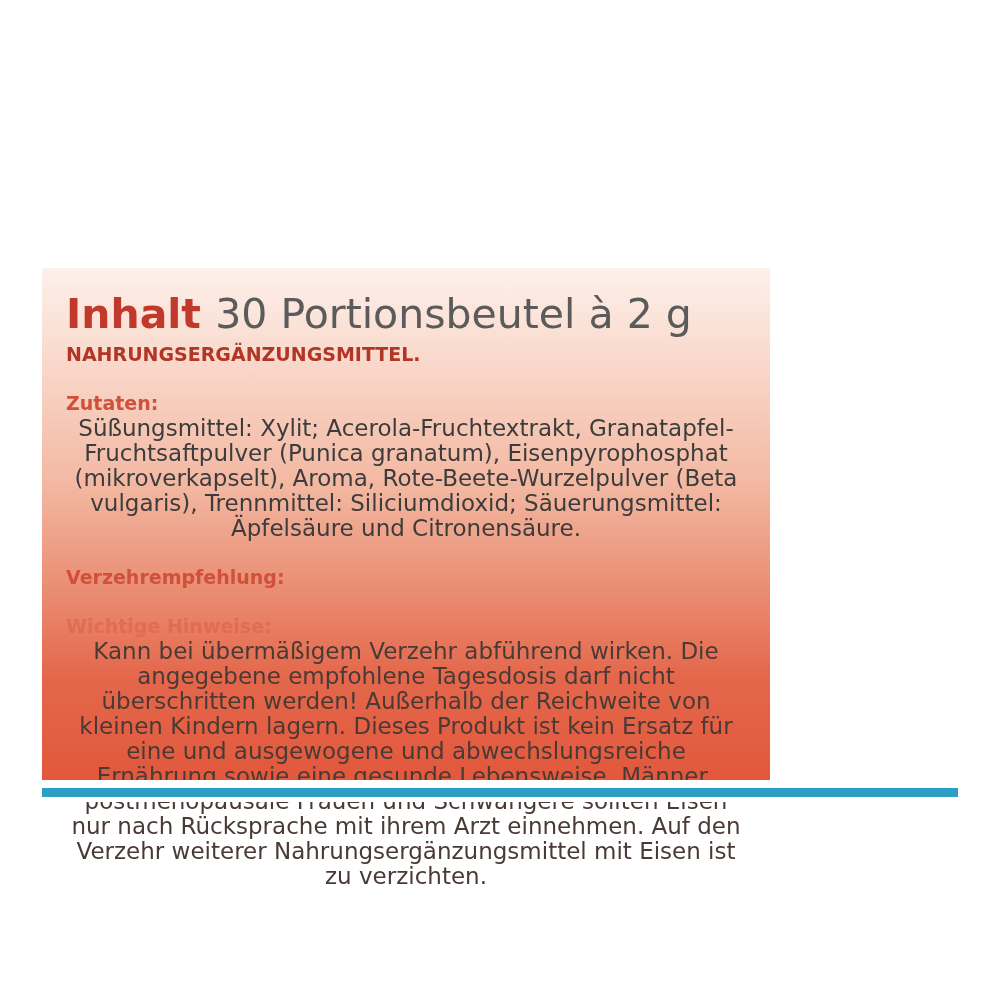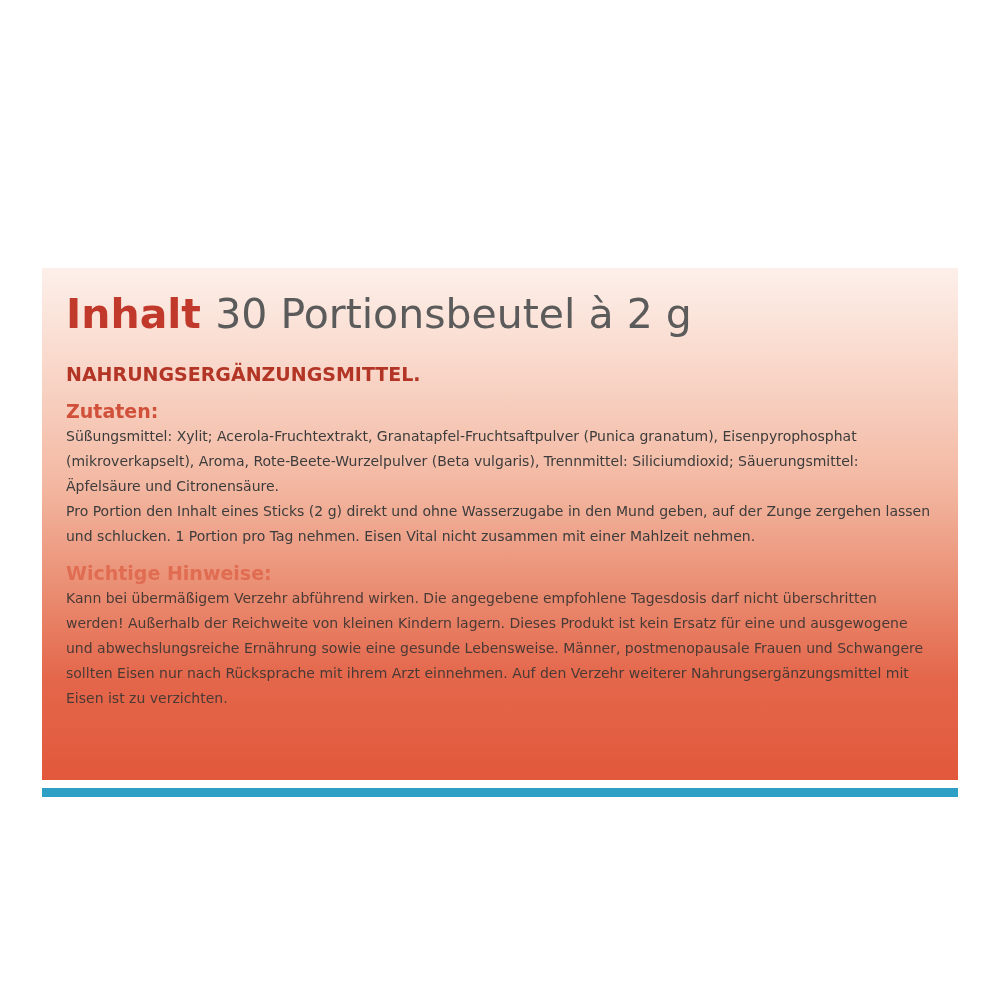--- a/index.html
+++ b/index.html
@@ -17,21 +17,21 @@
     position: relative;
     width: 1000px;
     height: 1000px;
     background: #ffffff;
   }
   
   #panel {
     position: absolute;
     left: 42px;
     top: 268px;
-    width: 916px;
+    width: 728px;
     height: 512px;
     background: linear-gradient(to bottom, #fdf0ea 0%, #f9d9cc 18%, #f3b8a2 42%, #ea8f74 62%, #e4674b 80%, #e2583c 100%);
     box-sizing: border-box;
     padding: 22px 24px 0 24px;
   }
   #panel-stripes {
     position: absolute;
     left: 42px;
     top: 780px;
     width: 916px;
@@ -71,36 +71,37 @@
   }
   .headline .value {
     color: #5b5b5b;
     font-weight: normal;
   }
   .subline {
     color: #b33526;
     font-size: 19px;
     line-height: 25px;
     font-weight: bold;
-    margin-top: 24px;
+    margin-top: 4px;
   }
   .subline .line2 {
     display: block;
   }
   .section-title {
     color: #d0503a;
     font-size: 19px;
     line-height: 26px;
     font-weight: bold;
-    margin-top: 11px;
+    margin-top: 23px;
   }
   .body-text {
     color: #3c3c3c;
-    font-size: 14px;
+    font-size: 23px;
     line-height: 25px;
+    text-align: center;
   }
   #warn-title {
     color: #e06c52;
   }
   #warn-body {
     color: #4a3a36;
   }
   .tight {
     margin: 0;
   }
@@ -118,21 +119,21 @@
     </div>
 
 
     <div class="subline">
       <span>NAHRUNGSERGÄNZUNGSMITTEL.</span>
     </div>
 
     <div class="section-title">Zutaten:</div>
     <div class="body-text">Süßungsmittel: Xylit; Acerola-Fruchtextrakt, Granatapfel-Fruchtsaftpulver (Punica granatum), Eisenpyrophosphat (mikroverkapselt), Aroma, Rote-Beete-Wurzelpulver (Beta vulgaris), Trennmittel: Siliciumdioxid; Säuerungsmittel: Äpfelsäure und Citronensäure.</div>
 
-    <div class="body-text">Pro Portion den Inhalt eines Sticks (2 g) direkt und ohne Wasserzugabe in den Mund geben, auf der Zunge zergehen lassen und schlucken. 1 Portion pro Tag nehmen. Eisen Vital nicht zusammen mit einer Mahlzeit nehmen.</div>
+    <div class="section-title">Verzehrempfehlung:</div>
 
     <div class="section-title" id="warn-title">Wichtige Hinweise:</div>
     <div class="body-text" id="warn-body">Kann bei übermäßigem Verzehr abführend wirken. Die angegebene empfohlene Tagesdosis darf nicht überschritten werden! Außerhalb der Reichweite von kleinen Kindern lagern. Dieses Produkt ist kein Ersatz für eine und ausgewogene und abwechslungsreiche Ernährung sowie eine gesunde Lebensweise. Männer, postmenopausale Frauen und Schwangere sollten Eisen nur nach Rücksprache mit ihrem Arzt einnehmen. Auf den Verzehr weiterer Nahrungsergänzungsmittel mit Eisen ist zu verzichten.</div>
 
   </div>
 
   <div id="panel-stripes">
     <div class="stripe-white-top"></div>
     <div class="stripe-blue"></div>
     <div class="stripe-white-bottom"></div>

